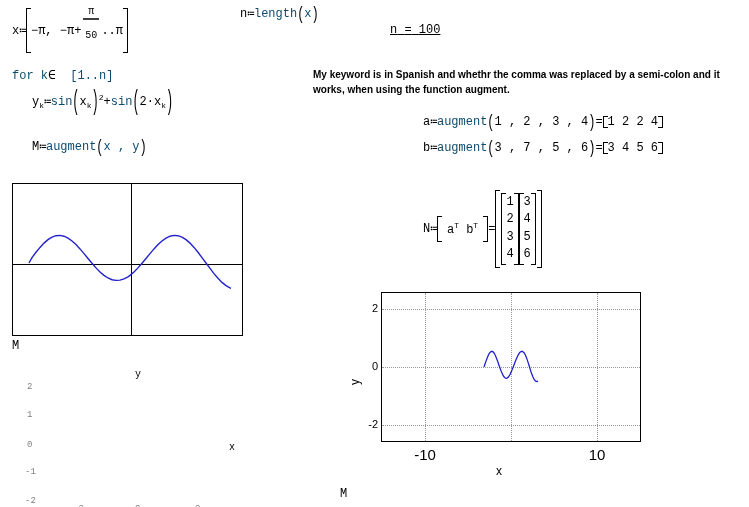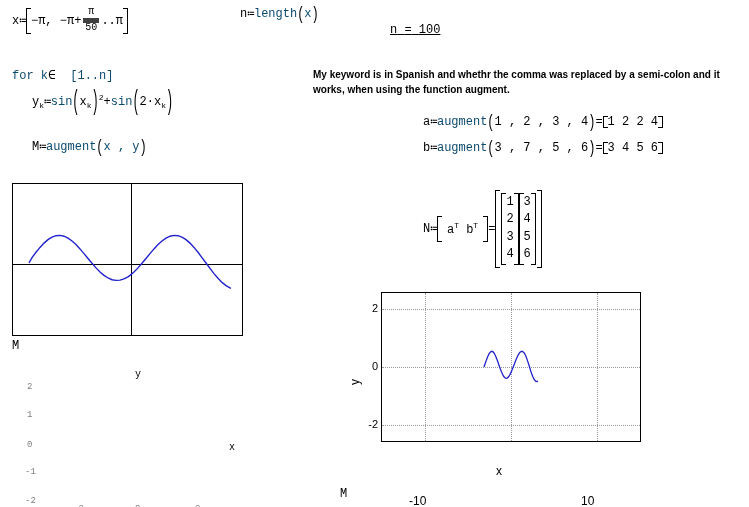--- a/index.html
+++ b/index.html
@@ -43,21 +43,21 @@
     display: inline-block;
     vertical-align: middle;
     text-align: center;
     font-size: 10px;
     line-height: 1.05;
     margin: 0 2px;
     position: relative;
     top: -1px;
   }
   .frac .num { display: block; padding: 0 2px; }
-  .frac .den { display: block; border-top: 5px solid #404040; padding: 0 2px; }
+  .frac .den { display: block; border-top: 2px solid #404040; padding: 11px 2px; }
 
   
   .brk {
     display: inline-block;
     vertical-align: middle;
     position: relative;
     padding: 0 5px;
   }
   .brk > .inner { display: inline-block; vertical-align: middle; }
   .brk::before, .brk::after {
@@ -163,24 +163,23 @@
   .rp-ylabel {
     position: absolute;
     font-family: "Liberation Sans", sans-serif;
     font-size: 11px;
     color: #000;
     text-align: right;
   }
   .rp-xlabel {
     position: absolute;
     font-family: "Liberation Sans", sans-serif;
-    font-size: 12px;
-    color: #000;
-    text-align: left;
-    margin-top: 48px;
+    font-size: 15px;
+    color: #000;
+    text-align: center;
   }
   .axis-title {
     position: absolute;
     font-family: "Liberation Sans", sans-serif;
     font-size: 12px;
     color: #000;
   }
   .axis-title.vert {
     transform: rotate(-90deg);
     transform-origin: left top;

